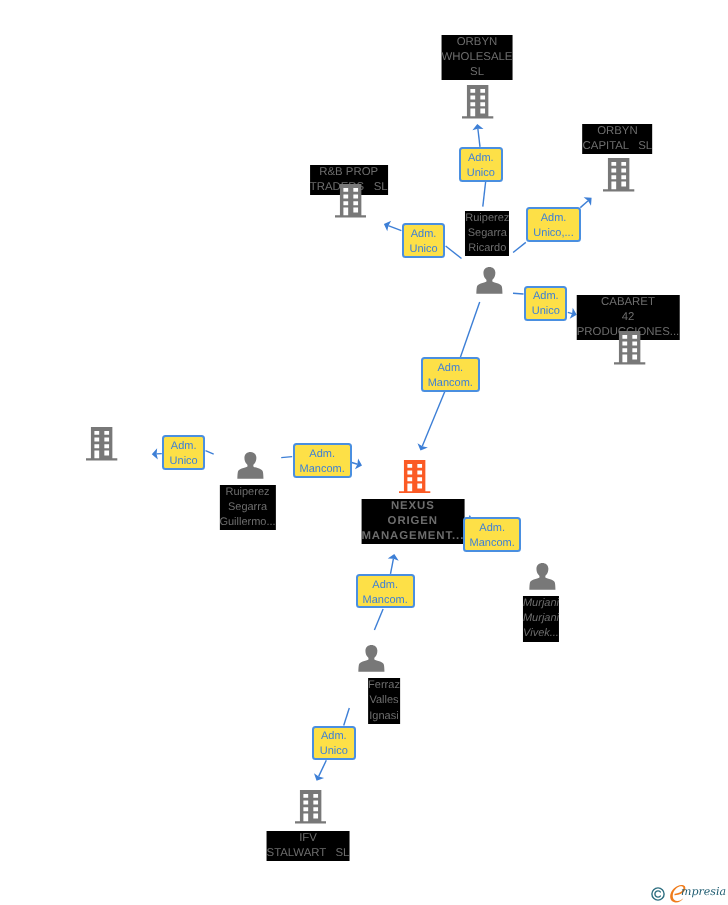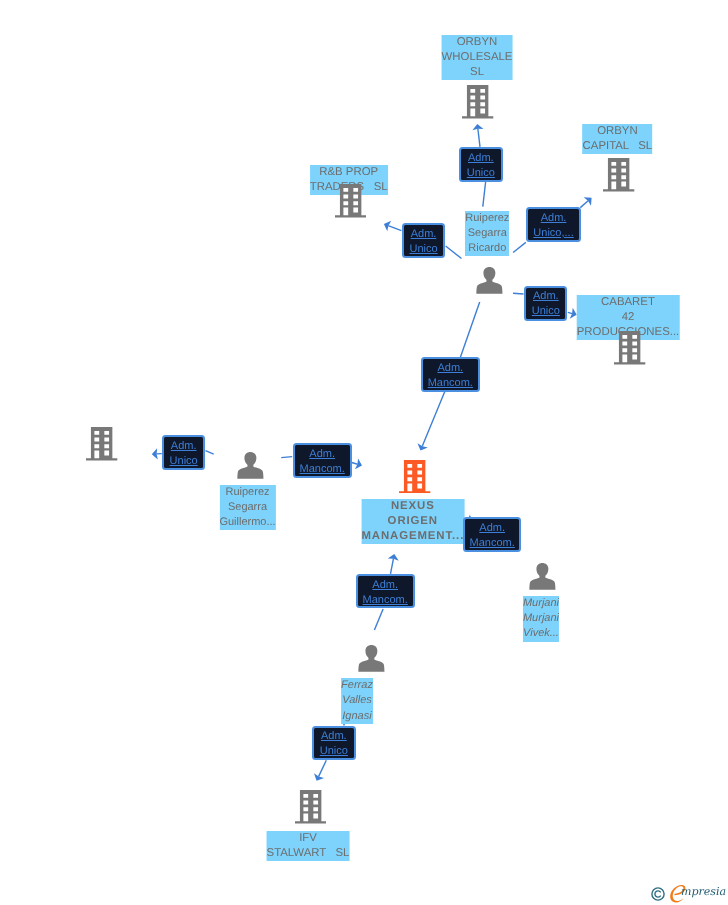--- a/index.html
+++ b/index.html
@@ -1,30 +1,30 @@
 <!DOCTYPE html>
 <html><head>
 <meta charset="utf-8">
 <title>Empresia</title>
 <style>
   html,body{margin:0;padding:0;}
   body{width:728px;height:905px;background:#ffffff;font-family:"Liberation Sans",sans-serif;position:relative;overflow:hidden;-webkit-font-smoothing:antialiased;text-rendering:geometricPrecision;}
   #canvas{position:absolute;left:0;top:0;width:728px;height:905px;}
   svg#edges{position:absolute;left:0;top:0;width:728px;height:905px;}
   .nicon{position:absolute;line-height:0;}
-  .nlabel{position:absolute;text-align:center;background:#7dd3fc;padding:0;box-sizing:content-box;white-space:pre;color:#6d6d6d;font-size:11.4px;line-height:15.1px;white-space:pre-wrap;}
+  .nlabel{position:absolute;text-align:center;background:#000000;padding:0;box-sizing:content-box;white-space:pre;color:#6d6d6d;font-size:11.4px;line-height:15.1px;white-space:pre-wrap;}
   .nlabel.focus{font-weight:bold;letter-spacing:0.9px;}
   .nlabel.person{font-size:11px;line-height:15.1px;}
   .elabel{position:absolute;border:2px solid #4a8fe0;border-radius:3.5px;background:#f9f9f9;color:#3d7fd6;font-size:11px;line-height:14.9px;text-align:center;box-sizing:border-box;display:flex;flex-direction:column;justify-content:flex-start;align-items:center;padding-top:1.6px;white-space:pre-wrap;}
   #footer{position:absolute;left:648px;top:882px;width:80px;height:22px;}
   #footer .cp{position:absolute;left:3px;top:5px;line-height:0;}
   #footer .be{position:absolute;left:21px;top:2px;line-height:0;}
   #footer .br{position:absolute;left:33px;top:3.2px;color:#1d5b70;font-size:11px;font-family:"DejaVu Serif",serif;font-style:italic;line-height:14px;}
 </style>
-<style>.nlabel{color:#6d6d6d;}.elabel{color:#3d7fd6;border-color:#4a8fe0;background:#0f172a;text-decoration:underline;}</style></head>
+<style>.nlabel{color:#6d6d6d;}.elabel{color:#3d7fd6;border-color:#4a8fe0;background:#fde047;}</style></head>
 <body>
 
 <div id="canvas">
   <svg id="edges" viewBox="0 0 728 905">
       <path d="M485.60 182.00 L482.80 206.60" stroke="#3d7fd6" stroke-width="1.4" stroke-linecap="butt" fill="none"></path>
       <path d="M480.00 146.90 L477.84 128.47" stroke="#3d7fd6" stroke-width="1.4" stroke-linecap="butt" fill="none"></path>
       <path d="M477.30 123.90 L472.40 130.21 L477.86 128.66 L483.53 128.91 Z" fill="#3d7fd6"></path>
       <path d="M445.60 246.00 L461.50 258.50" stroke="#3d7fd6" stroke-width="1.4" stroke-linecap="butt" fill="none"></path>
       <path d="M401.40 230.60 L388.20 225.62" stroke="#3d7fd6" stroke-width="1.4" stroke-linecap="butt" fill="none"></path>
       <path d="M383.90 224.00 L387.26 231.25 L388.38 225.69 L391.21 220.77 Z" fill="#3d7fd6"></path>
@@ -68,21 +68,21 @@
 STALWART   SL</div>
     <div class="nlabel person" style="left: 487.3px; top: 210.7px; transform: translateX(-50%);">Ruiperez
 Segarra
 Ricardo</div>
     <div class="nlabel person" style="left: 247.5px; top: 485.1px; transform: translateX(-50%);">Ruiperez
 Segarra
 Guillermo...</div>
     <div class="nlabel person" style="left: 541px; top: 596.3px; transform: translateX(-50%); font-style: italic;">Murjani
 Murjani
 Vivek...</div>
-    <div class="nlabel person" style="left: 357px; top: 678.4px; transform: translateX(-50%); font-style: italic;">Ferraz
+    <div class="nlabel person" style="left: 384px; top: 678.4px; transform: translateX(-50%);">Ferraz
 Valles
 Ignasi</div>
     <div class="elabel" style="left: 459px; top: 147.4px; width: 43.7px; height: 34.6px;">Adm.
 Unico</div>
     <div class="elabel" style="left: 401.6px; top: 223.1px; width: 43.9px; height: 34.5px;">Adm.
 Unico</div>
     <div class="elabel" style="left: 525.6px; top: 207.3px; width: 55.9px; height: 34.3px;">Adm.
 Unico,...</div>
     <div class="elabel" style="left: 524.2px; top: 285.9px; width: 43.3px; height: 34.7px;">Adm.
 Unico</div>

